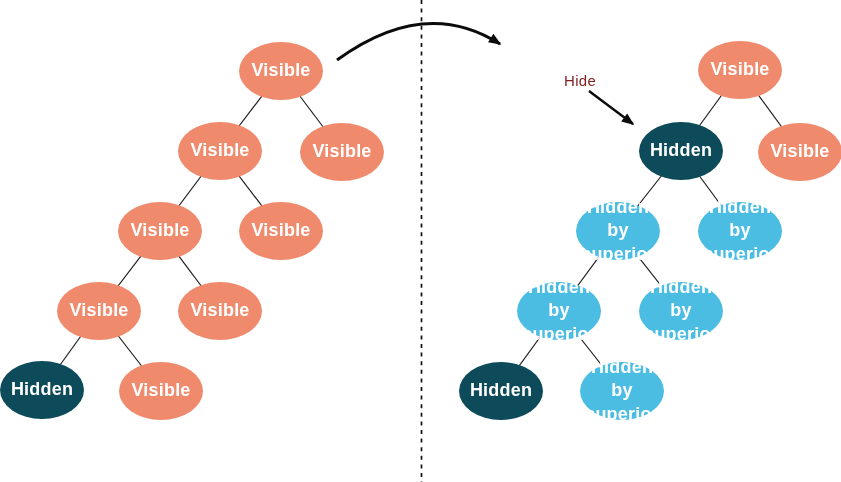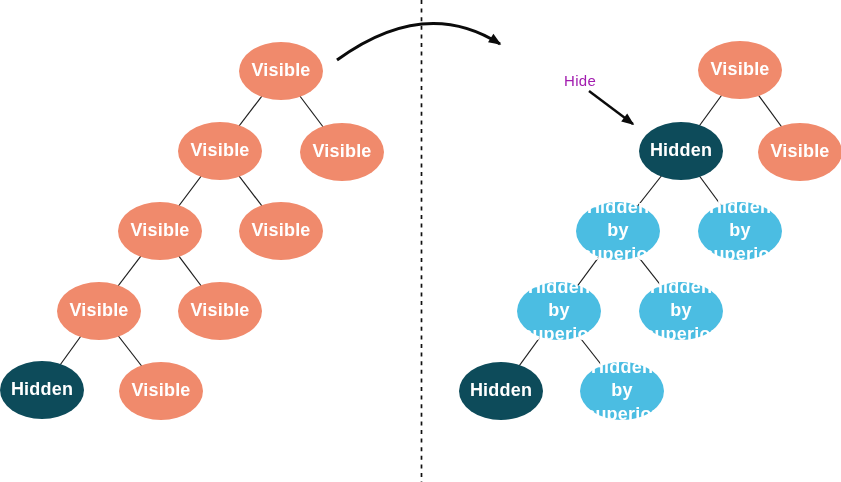--- a/index.html
+++ b/index.html
@@ -33,21 +33,21 @@
     padding: 0 5px;
     box-sizing: border-box;
     user-select: none;
   }
   .annotation-label {
     position: absolute;
     left: 564px;
     top: 72px;
     font-size: 15px;
     font-weight: 500;
-    color: #a21caf;
+    color: #7f1d1d;
     letter-spacing: 0.3px;
   }
 </style>
 </head>
 <body>
 
 <div class="stage">
 
   <svg class="canvas" viewBox="0 0 841 482">
     <defs>

